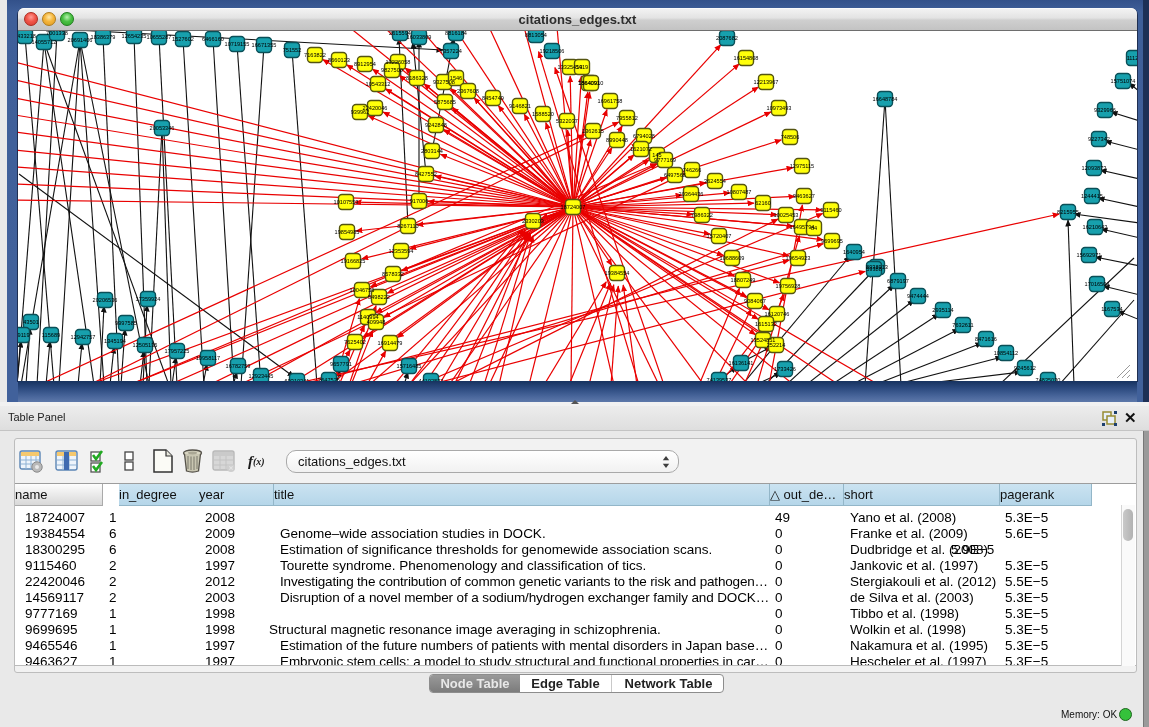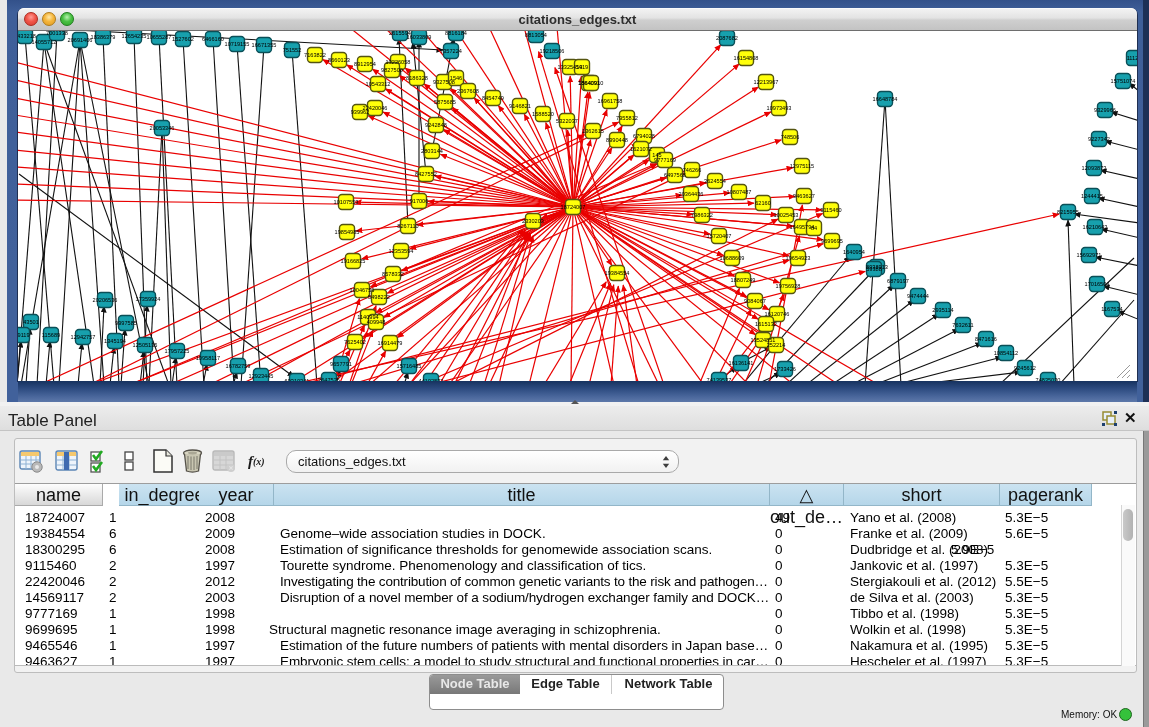--- a/index.html
+++ b/index.html
@@ -14,37 +14,37 @@
 #titlebar{left:18px;top:8px;width:1119px;height:23px;background:linear-gradient(180deg,#f4f4f4 0,#e3e3e3 45%,#cfcfcf 55%,#c3c3c3 100%);border-radius:6px 6px 0 0;border-bottom:1px solid #6e6e6e;box-shadow:inset 0 1px 0 #fafafa}
 #titlebar .title{position:absolute;left:0;right:0;top:4px;text-align:center;font-size:13px;font-weight:bold;color:#2e2e2e}
 .tl{position:absolute;top:4px;width:14px;height:14px;border-radius:50%}
 #tl-r{left:6px;background:radial-gradient(circle at 50% 35%,#ff9d96 0,#f1564a 45%,#d43b2f 100%);border:1px solid #ac2b20}
 #tl-y{left:24px;background:radial-gradient(circle at 50% 35%,#ffe9a8 0,#f5b53b 45%,#dd9b22 100%);border:1px solid #b07b1b}
 #tl-g{left:42px;background:radial-gradient(circle at 50% 35%,#b8f2ae 0,#49c043 45%,#2ea428 100%);border:1px solid #1f7d1c}
 
 #splitter{left:0;top:402px;width:1149px;height:4px;background:#f1f1f1}
 #splitArrow{left:571px;top:400px;width:0;height:0;border-left:4px solid transparent;border-right:4px solid transparent;border-bottom:4px solid #555}
 #tpbar{left:0;top:406px;width:1149px;height:25px;background:linear-gradient(180deg,#ececec,#dedede);border-bottom:1px solid #c4c4c4}
-#tpbar .lab{position:absolute;left:8px;top:5px;font-size:17px;color:#222}
+#tpbar .lab{position:absolute;left:8px;top:5px;font-size:11px;color:#222}
 #xicon{position:absolute;left:1124px;top:3px;font-size:15px;font-weight:bold;color:#111}
 
 #inset{left:14px;top:438px;width:1123px;height:235px;background:#f2f2f2;border:1px solid #bdbdbd;border-radius:3px}
 
 #combo{left:286px;top:450px;width:393px;height:23px;background:linear-gradient(180deg,#ffffff,#f1f1f1);border:1px solid #a9a9a9;border-radius:10px;font-size:13px;color:#111;line-height:21px;padding-left:11px}
 
 #tbl{left:15px;top:483px;width:1121px;height:183px;background:#fff;border-top:1px solid #9d9d9d;border-bottom:1px solid #bbb;overflow:hidden}
-.th{position:absolute;top:0;height:22px;background:linear-gradient(180deg,#cbe3f1 0,#b5d6e9 100%);border-right:1px solid #93b6c8;border-bottom:1px solid #93b6c8;font-size:18px;color:#111;text-align:center;line-height:22px}
+.th{position:absolute;top:0;height:22px;background:linear-gradient(180deg,#cbe3f1 0,#b5d6e9 100%);border-right:1px solid #93b6c8;border-bottom:1px solid #93b6c8;font-size:13px;color:#111;text-align:left;line-height:22px}
 .thg{background:linear-gradient(180deg,#fdfdfd 0,#d8d8d8 100%);border-right:1px solid #aaa;border-bottom:1px solid #aaa}
 .trow{position:absolute;left:0;width:1121px;height:16px;font-size:13.5px;line-height:15px;color:#000}
 .trow span{position:absolute;top:1px;white-space:nowrap}
 
 #vsb{left:1121px;top:505px;width:14px;height:161px;background:#fafafa;border-left:1px solid #d5d5d5}
 #vsbthumb{left:1123px;top:509px;width:10px;height:32px;background:linear-gradient(90deg,#c9c9c9,#b2b2b2);border-radius:5px}
 
-#tabs{left:429px;top:674px;width:295px;height:36px;border:1px solid #8d8d8d;border-radius:4px;background:#fff;font-size:13px;font-weight:bold;color:#222;text-align:center;overflow:hidden}
+#tabs{left:429px;top:674px;width:295px;height:19px;border:1px solid #8d8d8d;border-radius:4px;background:#fff;font-size:13px;font-weight:bold;color:#222;text-align:center;overflow:hidden}
 #tabs .seg1{position:absolute;left:0;top:0;width:90px;height:19px;background:linear-gradient(180deg,#9a9a9a,#787878);color:#e8e8e8;line-height:18px}
 #tabs .seg2{position:absolute;left:90px;top:0;width:92px;height:19px;line-height:18px;border-right:1px solid #c9c9c9}
 #tabs .seg3{position:absolute;left:182px;top:0;width:113px;height:19px;line-height:18px}
 #mem{left:1061px;top:709px;font-size:10px;color:#111}
 #memdot{left:1119px;top:708px;width:13px;height:13px;border-radius:50%;background:#35c23b;border:1.5px solid #1e651d}
 </style></head>
 <body>
 <div id="frame" class="abs"></div>
 <div class="abs" style="left:1px;top:347px;width:5px;height:9px;color:#555;font-size:9px;line-height:9px">›</div>
 <div id="winborder" class="abs"></div>

